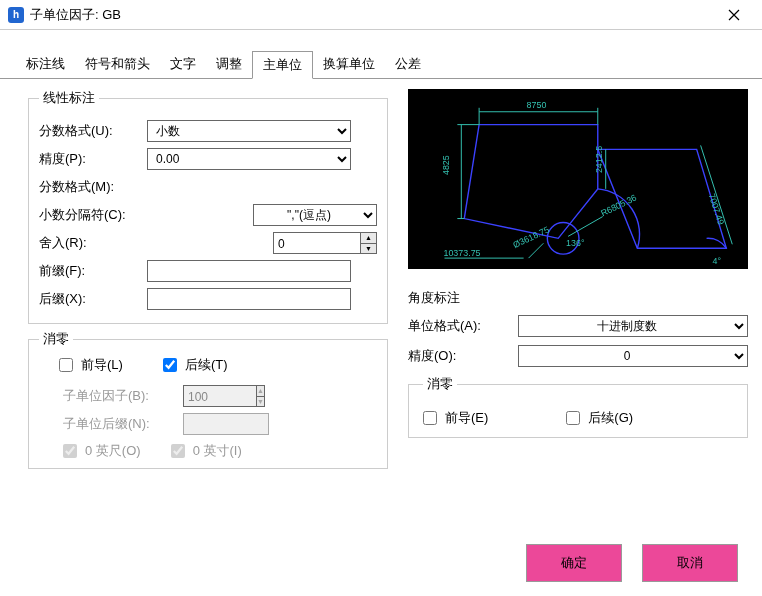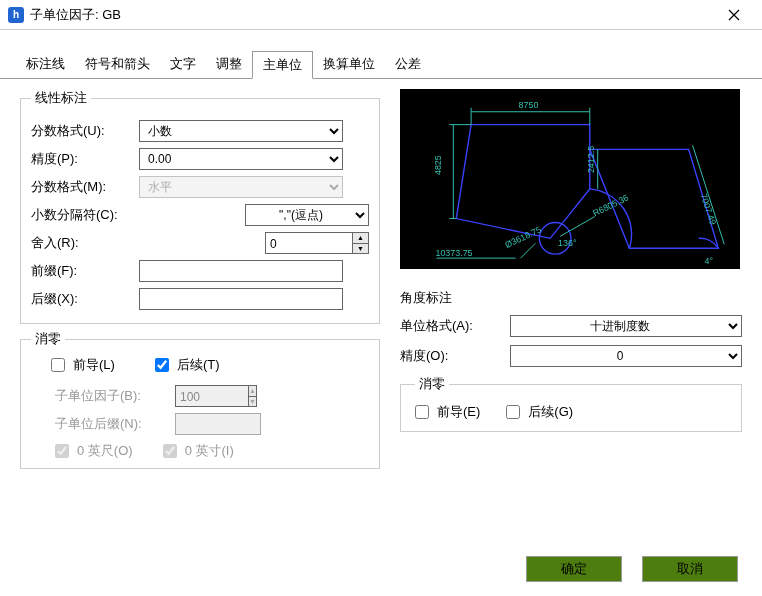--- a/index.html
+++ b/index.html
@@ -51,21 +51,21 @@
     position: relative;
     top: 1px;
   }
   .tab.active {
     border: 1px solid #999;
     border-bottom: 1px solid #fff;
     background: #fff;
   }
   .content {
     display: flex;
-    padding: 10px 20px;
+    padding: 10px 28px;
     gap: 20px;
   }
   .left { flex: 0 0 360px; }
   .right { flex: 1; }
   fieldset {
     border: 1px solid #ccc;
     margin: 0 0 6px 0;
     padding: 8px 10px 8px 10px;
     font-size: 13px;
   }
@@ -149,34 +149,35 @@
   }
   .angle-row .albl { width: 110px; font-size: 13px; }
   .angle-row select { flex: 1; text-align: center; }
   .zero-group {
     border: 1px solid #ccc;
     padding: 10px 14px;
     margin-top: 8px;
   }
   .zero-group .zrow {
     display: flex;
-    gap: 26px;
-    font-size: 13px;
+    gap: 78px;
+    font-size: 13px;
+    margin-top: 6px;
   }
   .footer {
     position: absolute;
     bottom: 14px;
     right: 24px;
     display: flex;
     gap: 20px;
   }
   .footer button {
     width: 96px;
-    height: 26px;
-    background: #4d7c0f;
+    height: 38px;
+    background: #ec4899;
     border: 1px solid #999;
     font-family: inherit;
     font-size: 13px;
     cursor: pointer;
   }
   input[type=checkbox] { width:14px; height:14px; margin:0 4px 0 0; vertical-align:middle; }
   .chkline { display:flex; gap:40px; }
 </style>
 </head>
 <body>
@@ -208,21 +209,20 @@
       <div class="row">
         <label class="lbl">分数格式(U):</label>
         <select class="wide"><option>小数</option></select>
       </div>
       <div class="row">
         <label class="lbl">精度(P):</label>
         <select class="wide"><option>0.00</option></select>
       </div>
       <div class="row">
         <label class="lbl">分数格式(M):</label>
-        <select class="wide disabled" disabled=""><option>水平</option></select>
       </div>
       <div class="row">
         <label class="lbl">小数分隔符(C):</label>
         <div class="ctrl" style="text-align:right"><select class="mid" style="text-align:center"><option>","(逗点)</option></select></div>
       </div>
       <div class="row">
         <label class="lbl">舍入(R):</label>
         <div class="ctrl" style="text-align:right">
           <span class="spinner" style="width:104px">
             <input type="text" style="width: 86px;" value="0">

